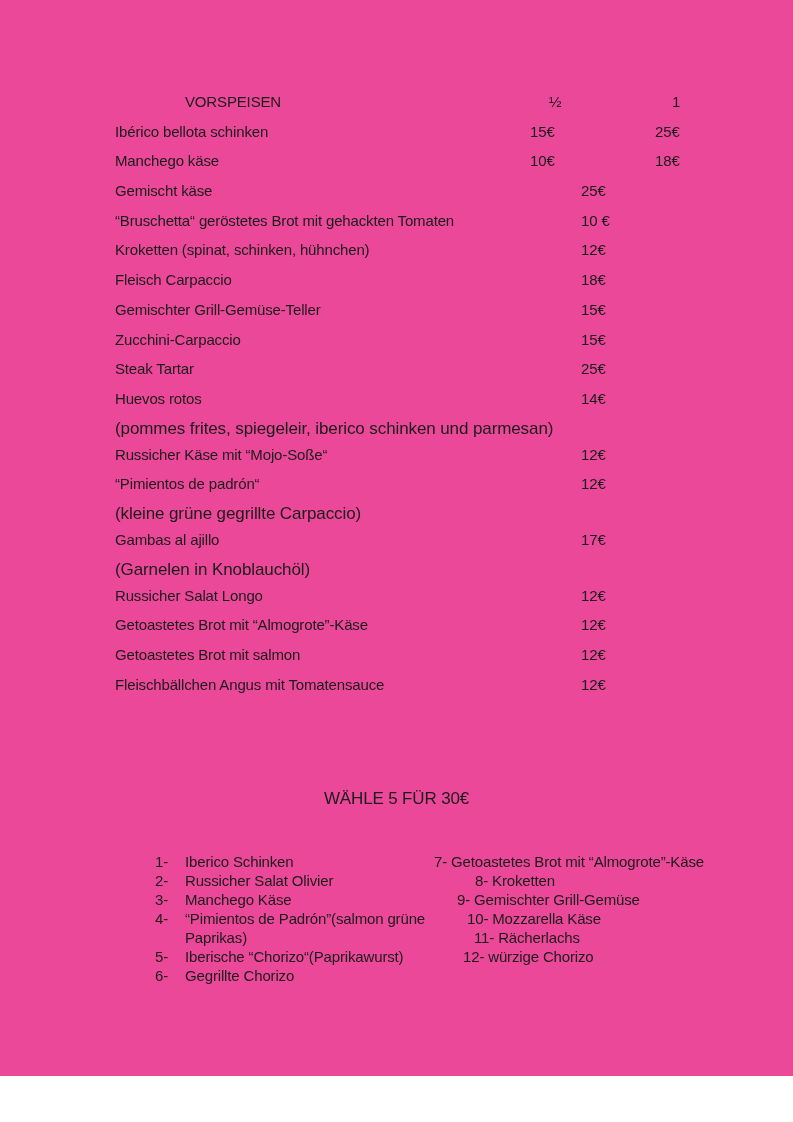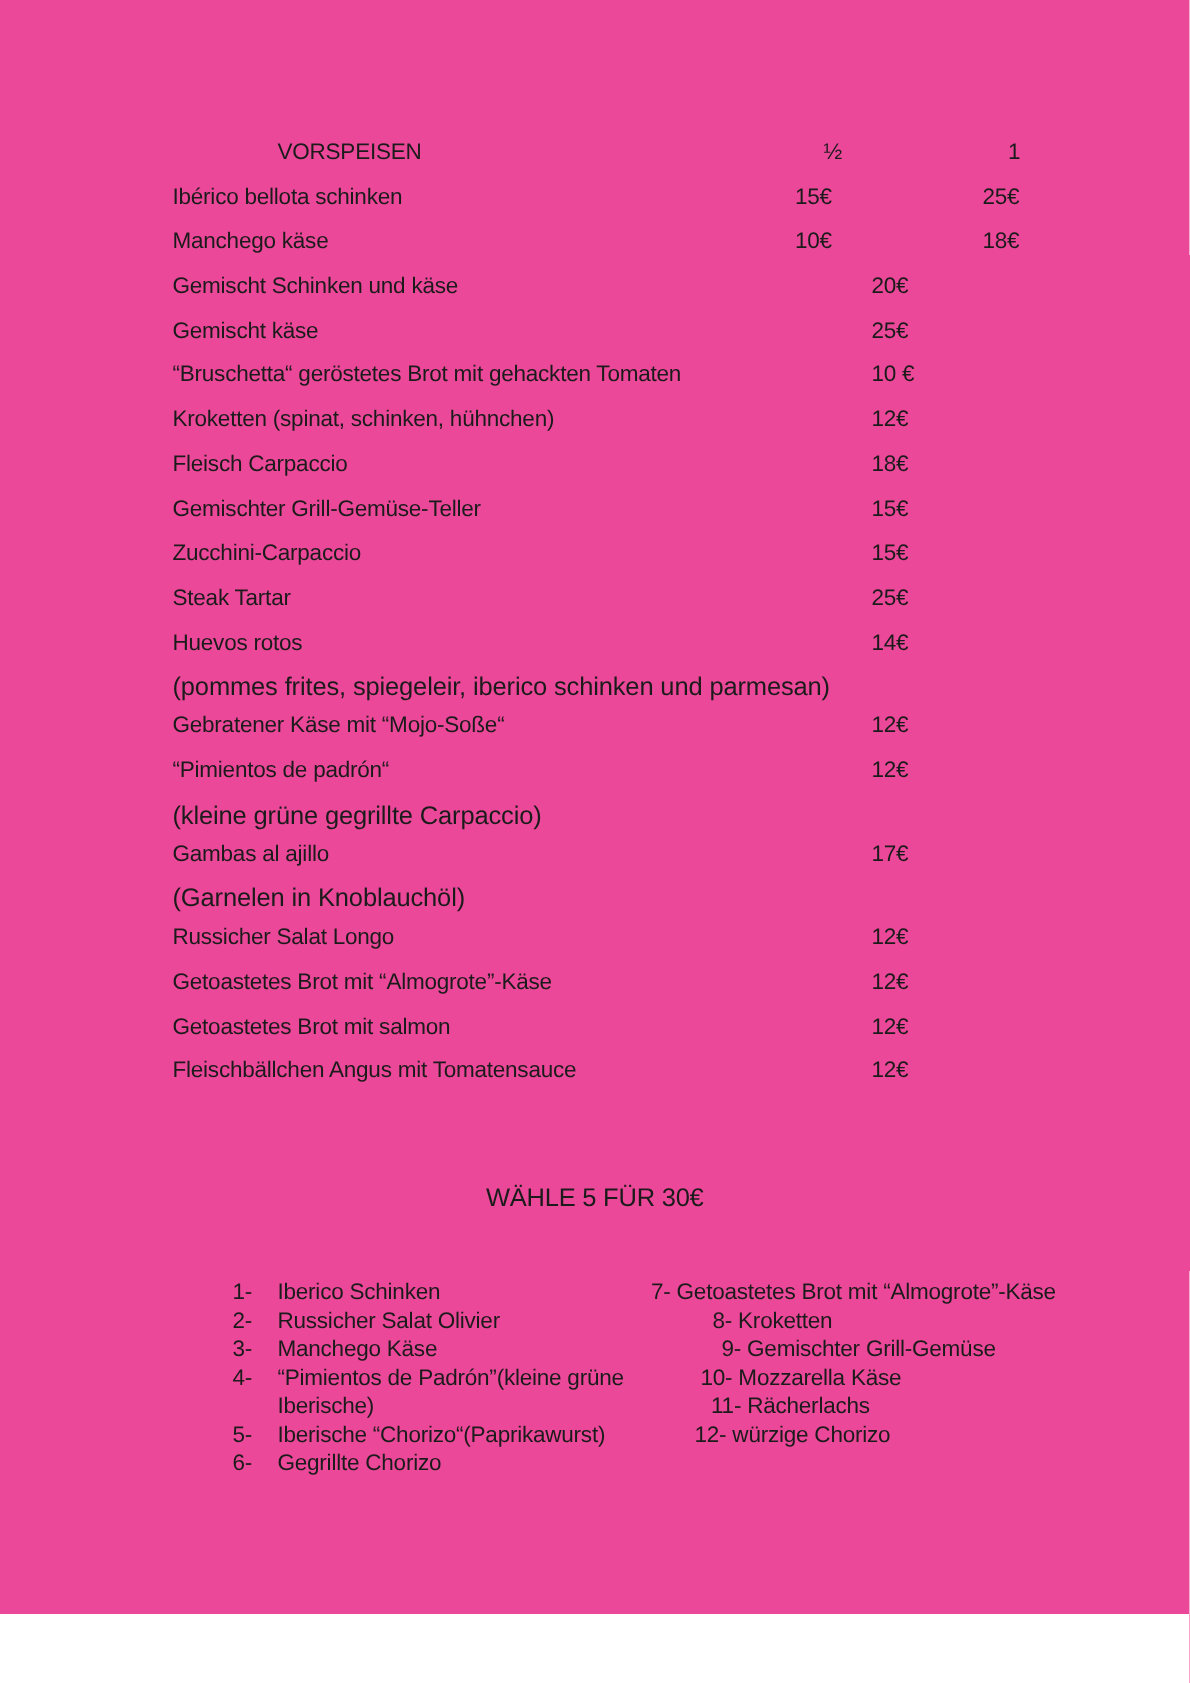--- a/index.html
+++ b/index.html
@@ -29,50 +29,49 @@
   .combo{position:absolute;left:155px;top:852px;width:600px;font-size:15px;line-height:19px;}
   .combo-cols{display:flex;align-items:flex-start;}
   .combo-left{width:279px;flex:0 0 auto;}
   .combo-left .citem{display:flex;}
   .combo-left .num{flex:0 0 30px;}
   .combo-right{flex:0 0 auto;}
   .combo-right .citem{white-space:nowrap;}
   
   .combo-right .citem:nth-child(1){margin-left:0;}
   .combo-right .citem:nth-child(2){margin-left:41px;}
-  .combo-right .citem:nth-child(3){margin-left:47px;}
+  .combo-right .citem:nth-child(3){margin-left:23px;}
   .combo-right .citem:nth-child(4){margin-left:33px;}
   .combo-right .citem:nth-child(5){margin-left:40px;}
   .combo-right .citem:nth-child(6){margin-left:29px;}
 </style>
 </head>
 <body>
 
 <div class="page">
 
   <div class="menu">
     <div class="mrow menu-header">
       <span class="title">VORSPEISEN</span>
       <span class="h-half">½</span>
       <span class="h-one">1</span>
     </div>
     <div id="menu-rows">
         <div class="mrow"><span class="item-name">Ibérico bellota schinken</span><span class="price-half">15€</span><span class="price-full">25€</span></div>
         <div class="mrow"><span class="item-name">Manchego käse</span><span class="price-half">10€</span><span class="price-full">18€</span></div>
-        <div class="mrow"><span class="item-name">Gemischt Schinken und käse</span><span class="price-mid">20€</span></div>
         <div class="mrow"><span class="item-name">Gemischt käse</span><span class="price-mid">25€</span></div>
         <div class="mrow"><span class="item-name">“Bruschetta“ geröstetes Brot mit gehackten Tomaten</span><span class="price-mid">10 €</span></div>
         <div class="mrow"><span class="item-name">Kroketten (spinat, schinken, hühnchen)</span><span class="price-mid">12€</span></div>
         <div class="mrow"><span class="item-name">Fleisch Carpaccio</span><span class="price-mid">18€</span></div>
         <div class="mrow"><span class="item-name">Gemischter Grill-Gemüse-Teller</span><span class="price-mid">15€</span></div>
         <div class="mrow"><span class="item-name">Zucchini-Carpaccio</span><span class="price-mid">15€</span></div>
         <div class="mrow"><span class="item-name">Steak Tartar</span><span class="price-mid">25€</span></div>
         <div class="mrow"><span class="item-name">Huevos rotos</span><span class="price-mid">14€</span></div>
         <div class="mrow small"><span class="item-name">(pommes frites, spiegeleir, iberico schinken und parmesan)</span></div>
-        <div class="mrow"><span class="item-name">Gebratener Käse mit “Mojo-Soße“</span><span class="price-mid">12€</span></div>
+        <div class="mrow"><span class="item-name">Russicher Käse mit “Mojo-Soße“</span><span class="price-mid">12€</span></div>
         <div class="mrow"><span class="item-name">“Pimientos de padrón“</span><span class="price-mid">12€</span></div>
         <div class="mrow small"><span class="item-name">(kleine grüne gegrillte Carpaccio)</span></div>
         <div class="mrow"><span class="item-name">Gambas al ajillo</span><span class="price-mid">17€</span></div>
         <div class="mrow small"><span class="item-name">(Garnelen in Knoblauchöl)</span></div>
         <div class="mrow"><span class="item-name">Russicher Salat Longo</span><span class="price-mid">12€</span></div>
         <div class="mrow"><span class="item-name">Getoastetes Brot mit “Almogrote”-Käse</span><span class="price-mid">12€</span></div>
         <div class="mrow"><span class="item-name">Getoastetes Brot mit salmon</span><span class="price-mid">12€</span></div>
         <div class="mrow"><span class="item-name">Fleischbällchen Angus mit Tomatensauce</span><span class="price-mid">12€</span></div>
       </div>
   </div>
@@ -89,21 +88,21 @@
           <div class="citem">
             <span class="num">2-</span>
             <span class="txt">Russicher Salat Olivier</span>
           </div>
           <div class="citem">
             <span class="num">3-</span>
             <span class="txt">Manchego Käse</span>
           </div>
           <div class="citem">
             <span class="num">4-</span>
-            <span class="txt">“Pimientos de Padrón”(kleine grüne Iberische)</span>
+            <span class="txt">“Pimientos de Padrón”(salmon grüne Paprikas)</span>
           </div>
           <div class="citem">
             <span class="num">5-</span>
             <span class="txt">Iberische “Chorizo“(Paprikawurst)</span>
           </div>
           <div class="citem">
             <span class="num">6-</span>
             <span class="txt">Gegrillte Chorizo</span>
           </div>
         </div>

